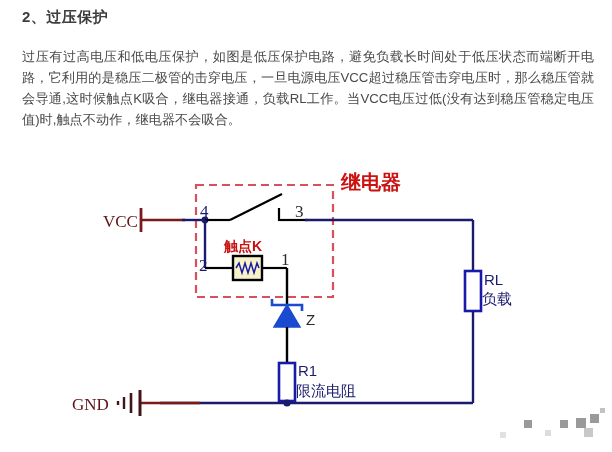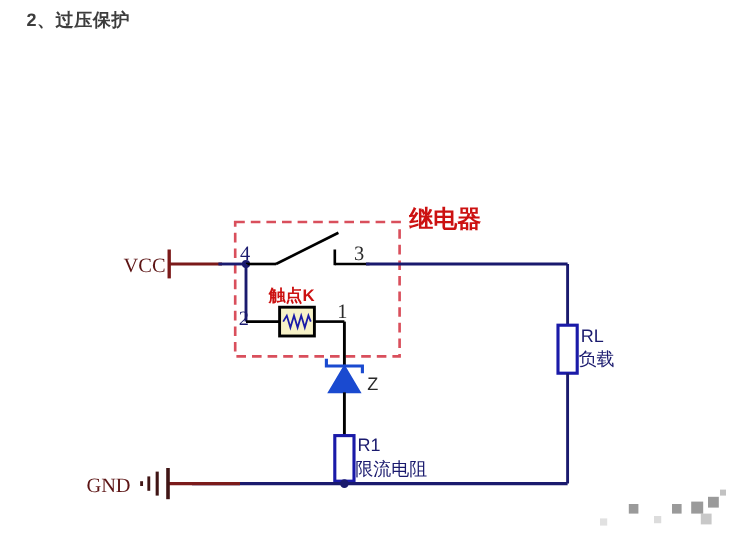--- a/index.html
+++ b/index.html
@@ -67,20 +67,21 @@
     background: #9a9a9a;
   }
 </style>
 </head>
 <body>
 
 <div id="page">
 
   <div class="article-title">2、过压保护</div>
 
+  <div class="article-body">过压有过高电压和低电压保护，如图是低压保护电路，避免负载长时间处于低压状态而端断开电路，它利用的是稳压二极管的击穿电压，一旦电源电压VCC超过稳压管击穿电压时，那么稳压管就会导通,这时候触点K吸合，继电器接通，负载RL工作。当VCC电压过低(没有达到稳压管稳定电压值)时,触点不动作，继电器不会吸合。</div>
 
   <svg id="circuit" viewBox="0 0 612 302">
 
     <rect x="196" y="35" width="137" height="112" fill="none" stroke="#d94f5c" stroke-width="2.2" stroke-dasharray="8,5"></rect>
 
     <line x1="141" y1="58" x2="141" y2="82" stroke="#7b1a1a" stroke-width="2.8"></line>
 
     <line x1="141" y1="70" x2="185" y2="70" stroke="#7b1a1a" stroke-width="2.4"></line>
 
     <line x1="182" y1="70" x2="205" y2="70" stroke="#1a1a6e" stroke-width="2.4"></line>

